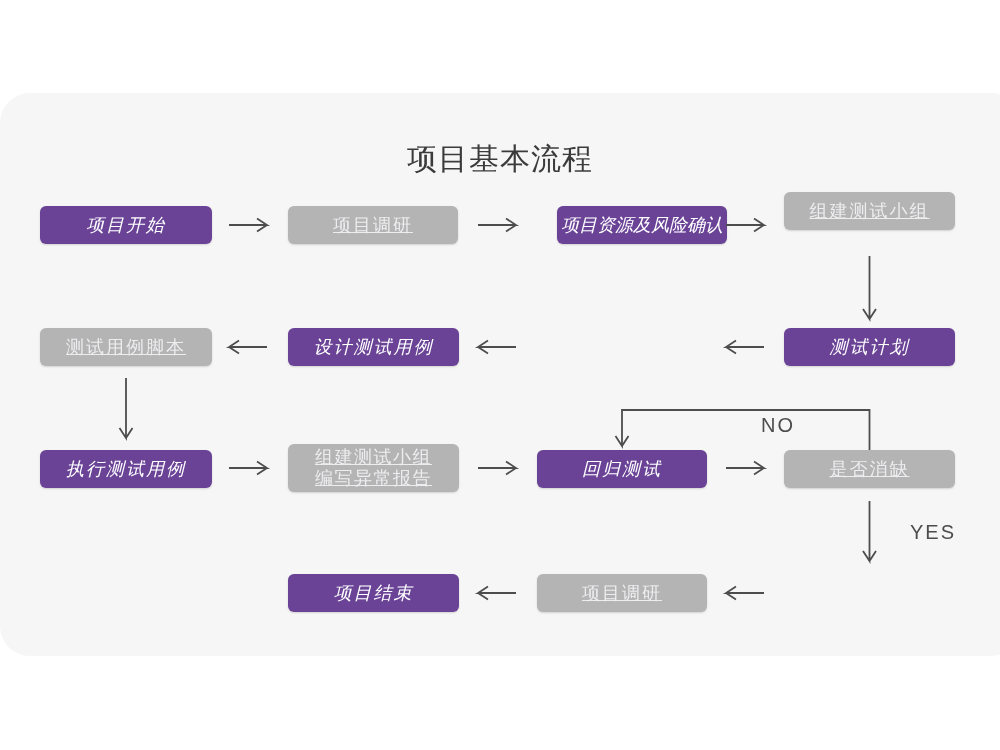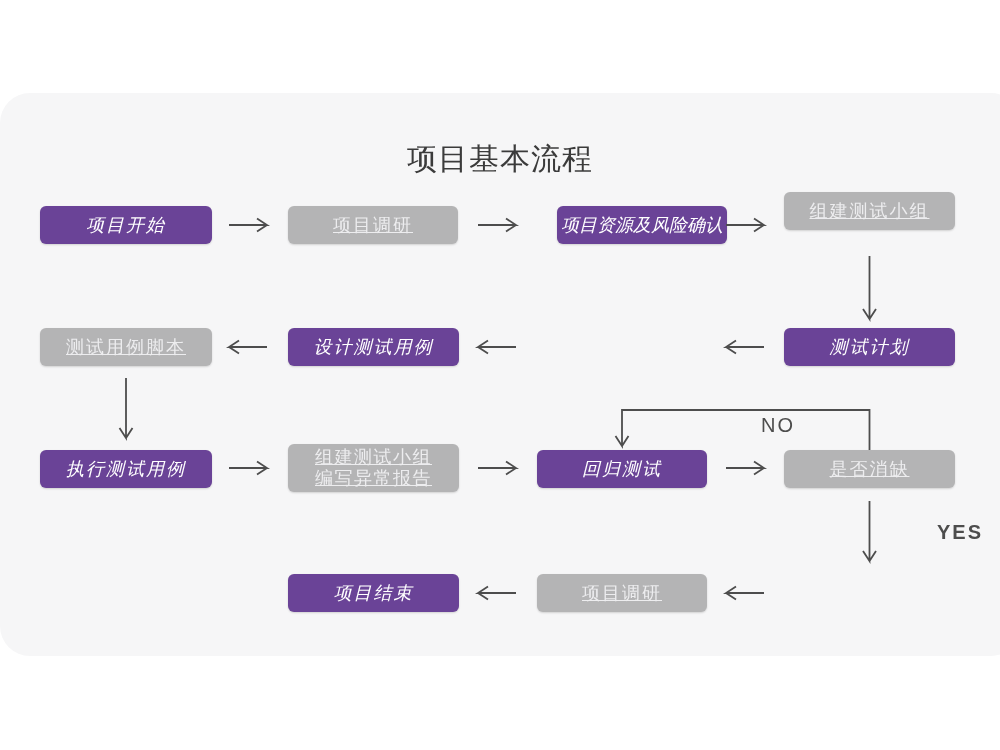--- a/index.html
+++ b/index.html
@@ -37,21 +37,21 @@
     display:flex;align-items:center;justify-content:center;
   }
   .arrows{position:absolute;left:0;top:0;pointer-events:none;}
   .arrows path{stroke:var(--arrow);stroke-width:1.8;fill:none;}
   .edge-label{
     position:absolute;font-size:20px;letter-spacing:2px;
     color:var(--edge_label_text);
     margin-left:31px;
   }
   .edge-label.no{left:722px;top:414px;width:50px;text-align:center;}
-  .edge-label.yes{left:906px;top:521px;font-weight:bold;}
+  .edge-label.yes{left:879px;top:521px;}
 </style>
 </head>
 <body>
 
 <div class="stage">
 
   <div class="card"></div>
 
   <h1 class="title">项目基本流程</h1>
 

